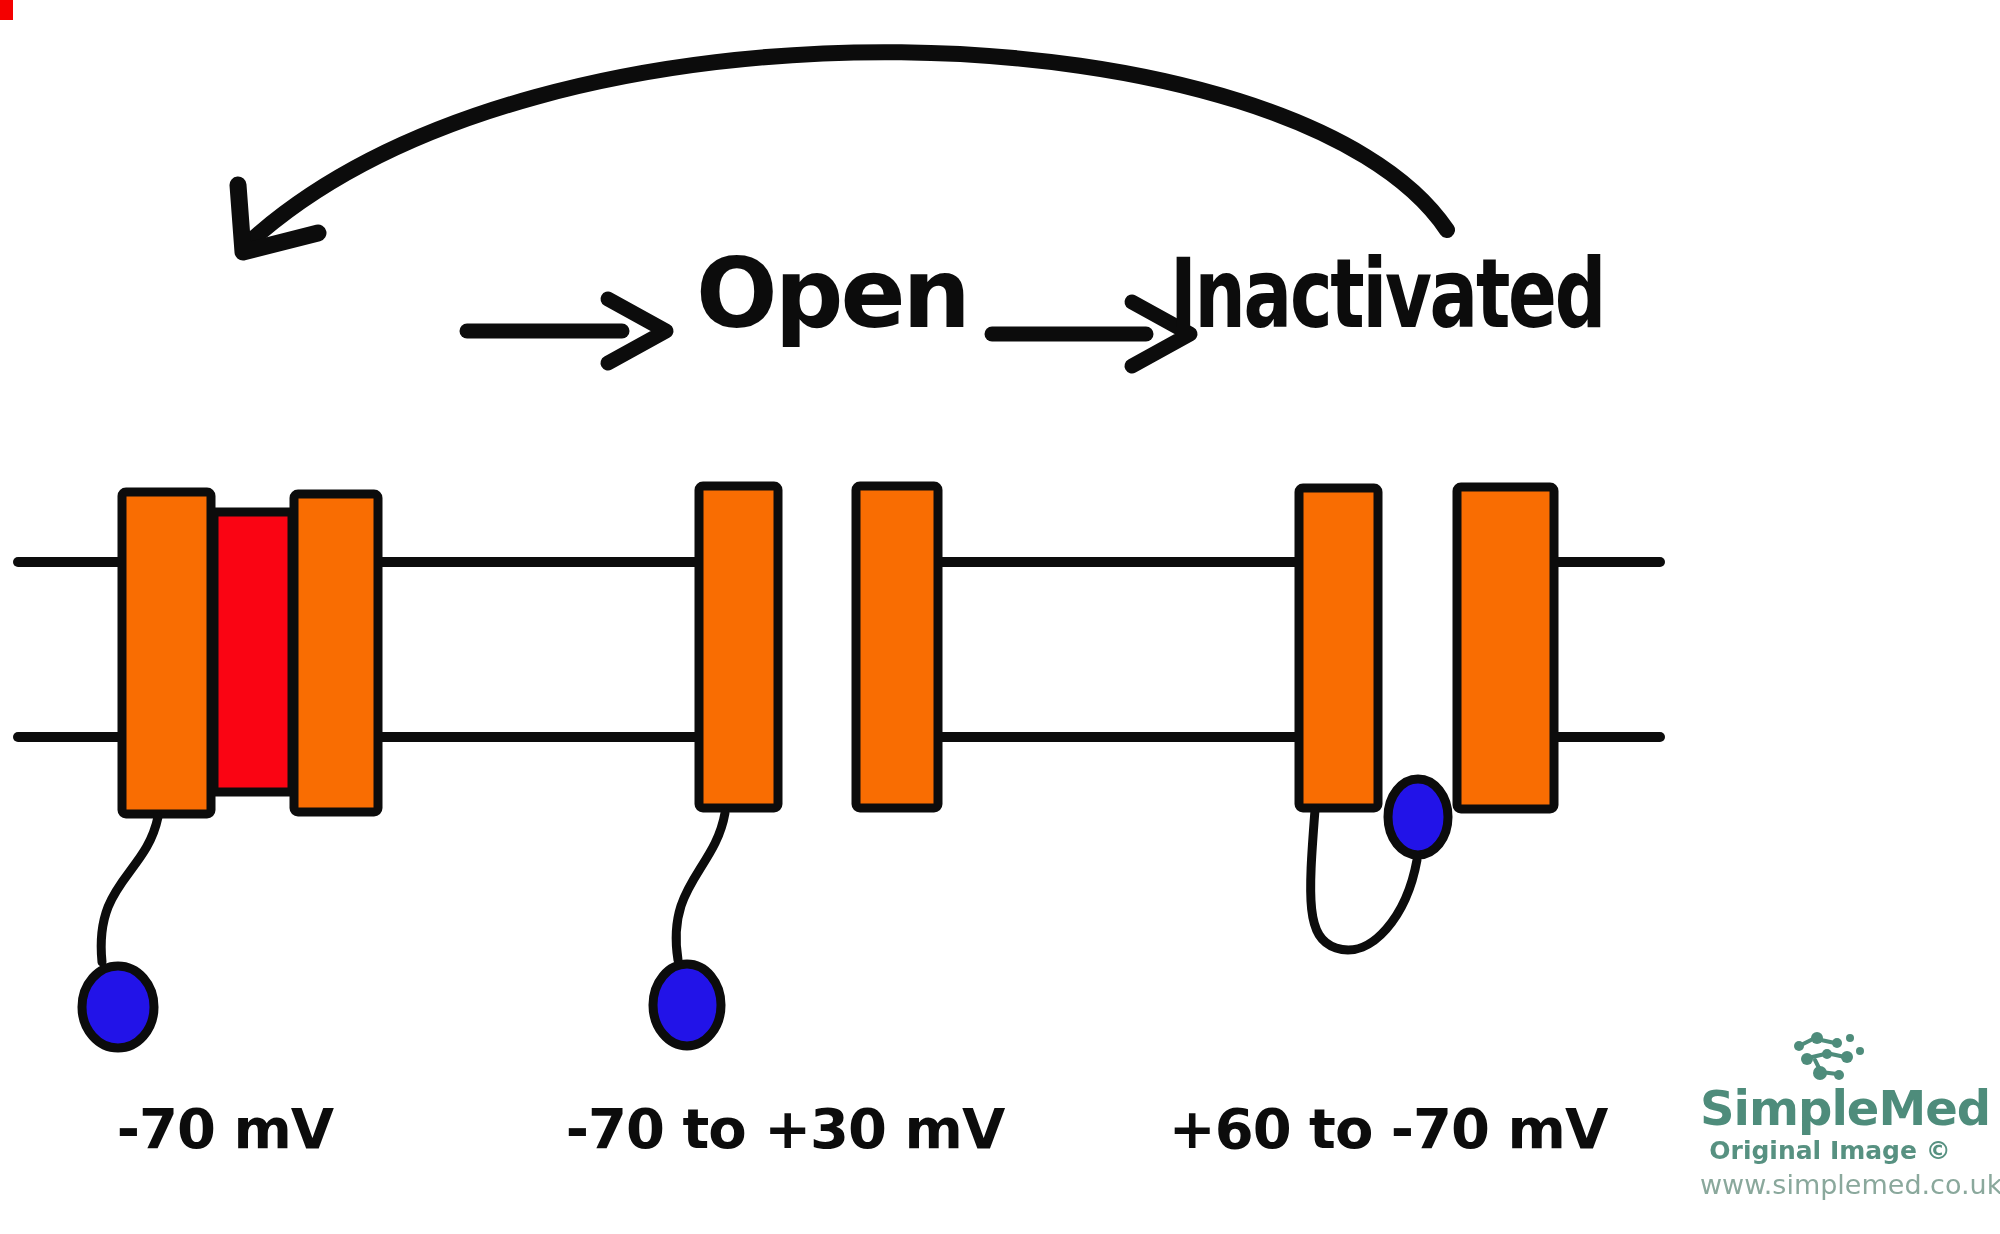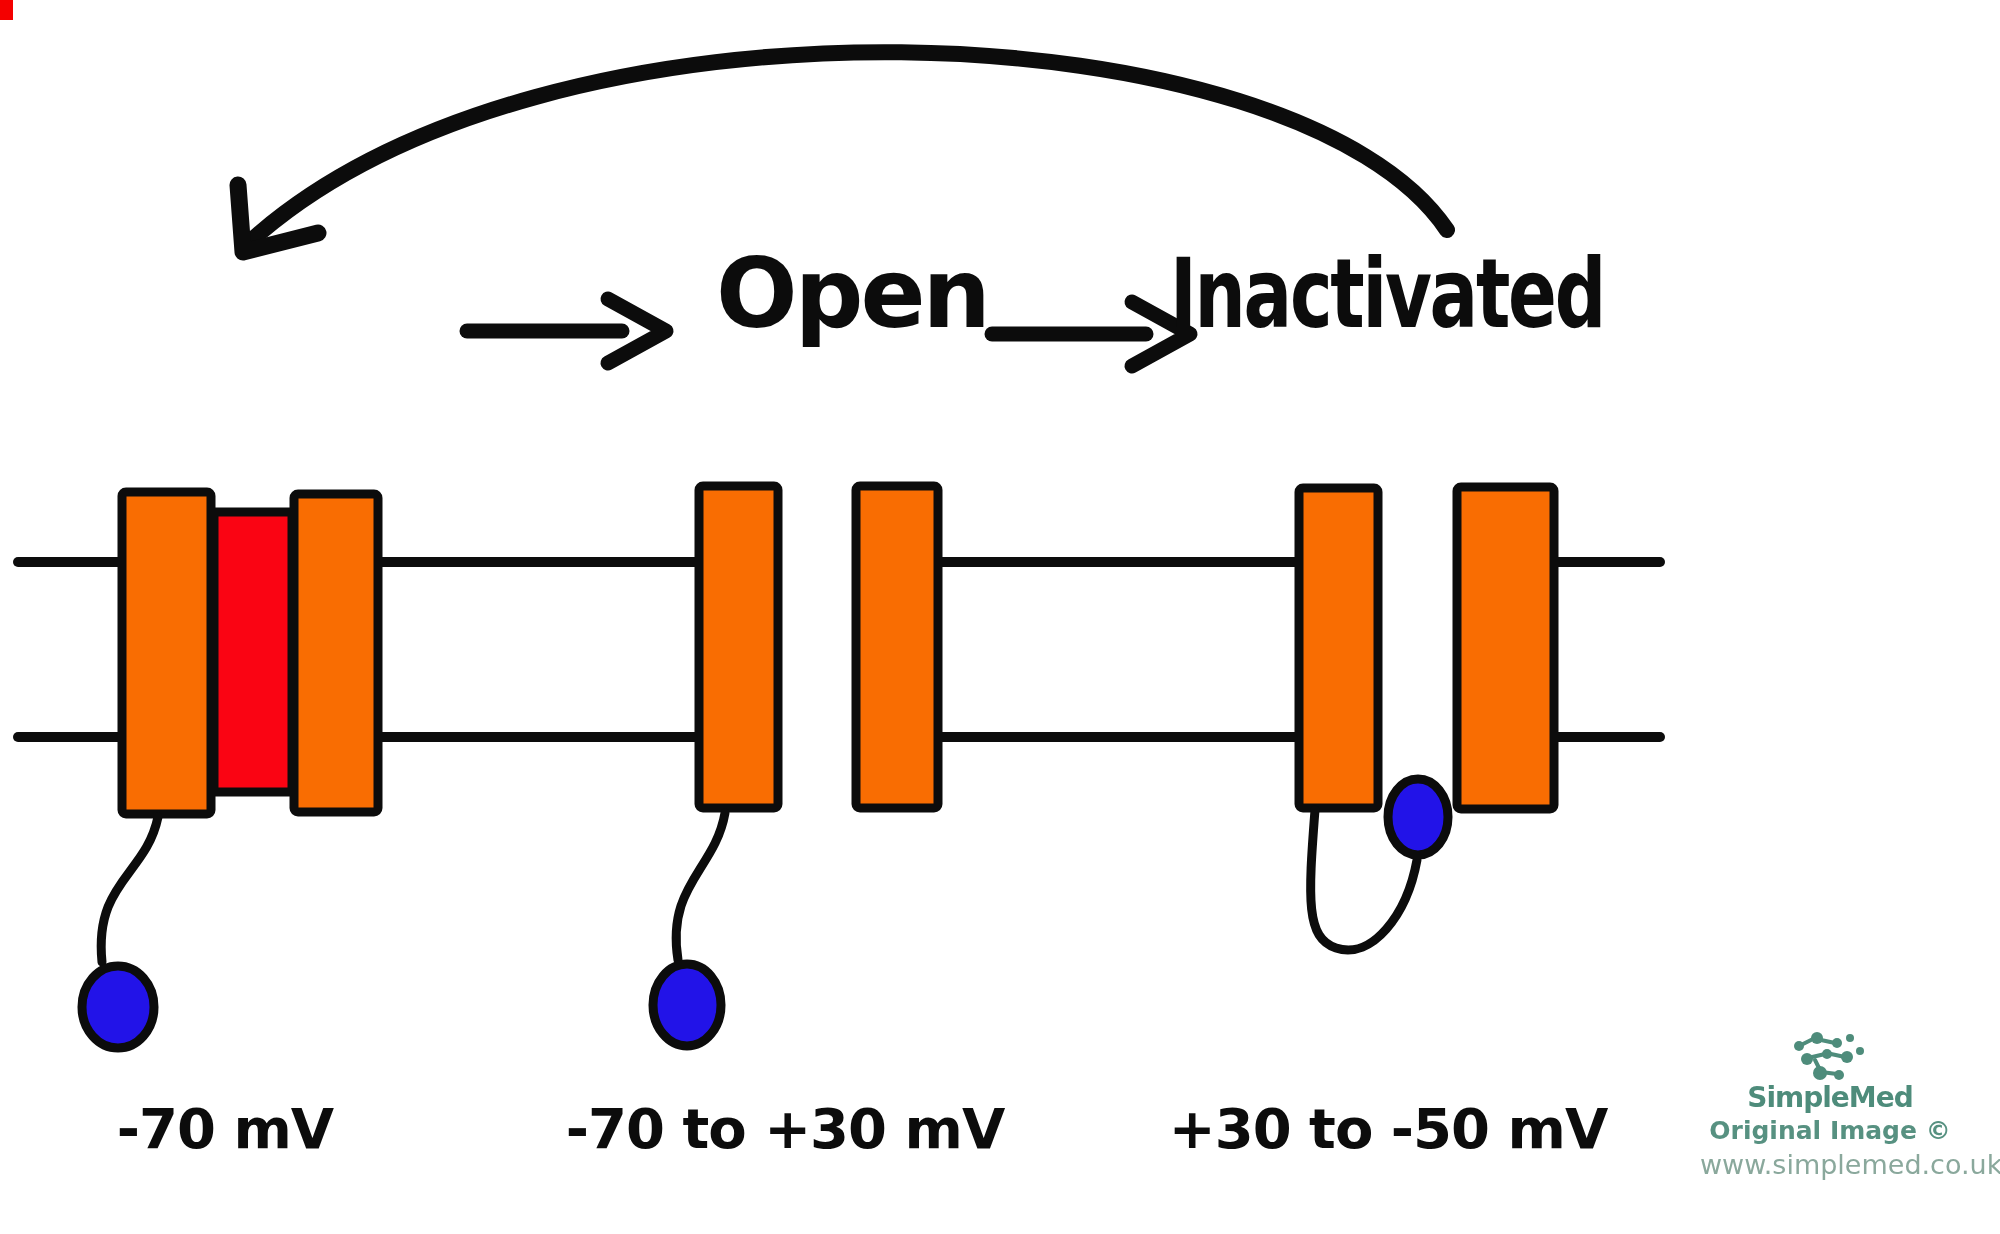--- a/index.html
+++ b/index.html
@@ -34,21 +34,21 @@
     color:#0c0c0c;
     transform:translateX(-50%);
   }
   .watermark{
     position:absolute;
     left:1700px;top:1028px;width:260px;
     text-align:center;
     line-height:1.0;
   }
   .watermark .brand{
-    font-size:28px;font-weight:700;color:#4e8c7b;letter-spacing:-1px;white-space:nowrap;
+    font-size:48px;font-weight:700;color:#4e8c7b;letter-spacing:-1px;white-space:nowrap;
   }
   .watermark .note{
     font-size:25px;font-weight:700;color:#579181;margin-top:6px;white-space:nowrap;
   }
   .watermark .url{
     font-size:27px;font-weight:400;color:#8aa89c;margin-top:8px;white-space:nowrap;
   }
   .molecule{display:block;margin:0 auto 2px auto;}
 </style>
 </head>
@@ -103,26 +103,26 @@
     </g>
 
     <g>
       <rect x="1299" y="488" width="79" height="320" rx="4" fill="#f96d02" stroke="#0c0c0c" stroke-width="9"></rect>
       <rect x="1457" y="487" width="97" height="322" rx="4" fill="#f96d02" stroke="#0c0c0c" stroke-width="9"></rect>
       <path d="M 1315 810 C 1308 900, 1306 938, 1336 948 C 1372 960, 1407 915, 1417 860" fill="none" stroke="#0c0c0c" stroke-width="9" stroke-linecap="round"></path>
       <ellipse cx="1418" cy="817" rx="30" ry="38" fill="#2213e8" stroke="#0c0c0c" stroke-width="9"></ellipse>
     </g>
   </svg>
 
-  <div class="state-label" style="left:852px;">Open</div>
+  <div class="state-label" style="left:832px;">Open</div>
   <div class="state-label condensed" style="left:1387px;">Inactivated</div>
 
   <div class="voltage-label" style="left:225px;">-70 mV</div>
   <div class="voltage-label" style="left:785px;">-70 to +30 mV</div>
-  <div class="voltage-label" style="left:1388px;">+30 to -50 mV</div>
+  <div class="voltage-label" style="left:1388px;">+60 to -70 mV</div>
 
   <div class="watermark">
     <svg class="molecule" width="86" height="54" viewBox="0 0 86 54">
       <g stroke="#4e8c7b" stroke-width="4" stroke-linecap="round">
         <line x1="14" y1="17" x2="28" y2="10"></line>
         <line x1="34" y1="12" x2="48" y2="15"></line>
         <line x1="21" y1="30" x2="38" y2="26"></line>
         <line x1="44" y1="26" x2="58" y2="29"></line>
         <line x1="34" y1="44" x2="50" y2="46"></line>
         <line x1="28" y1="32" x2="33" y2="42"></line>

